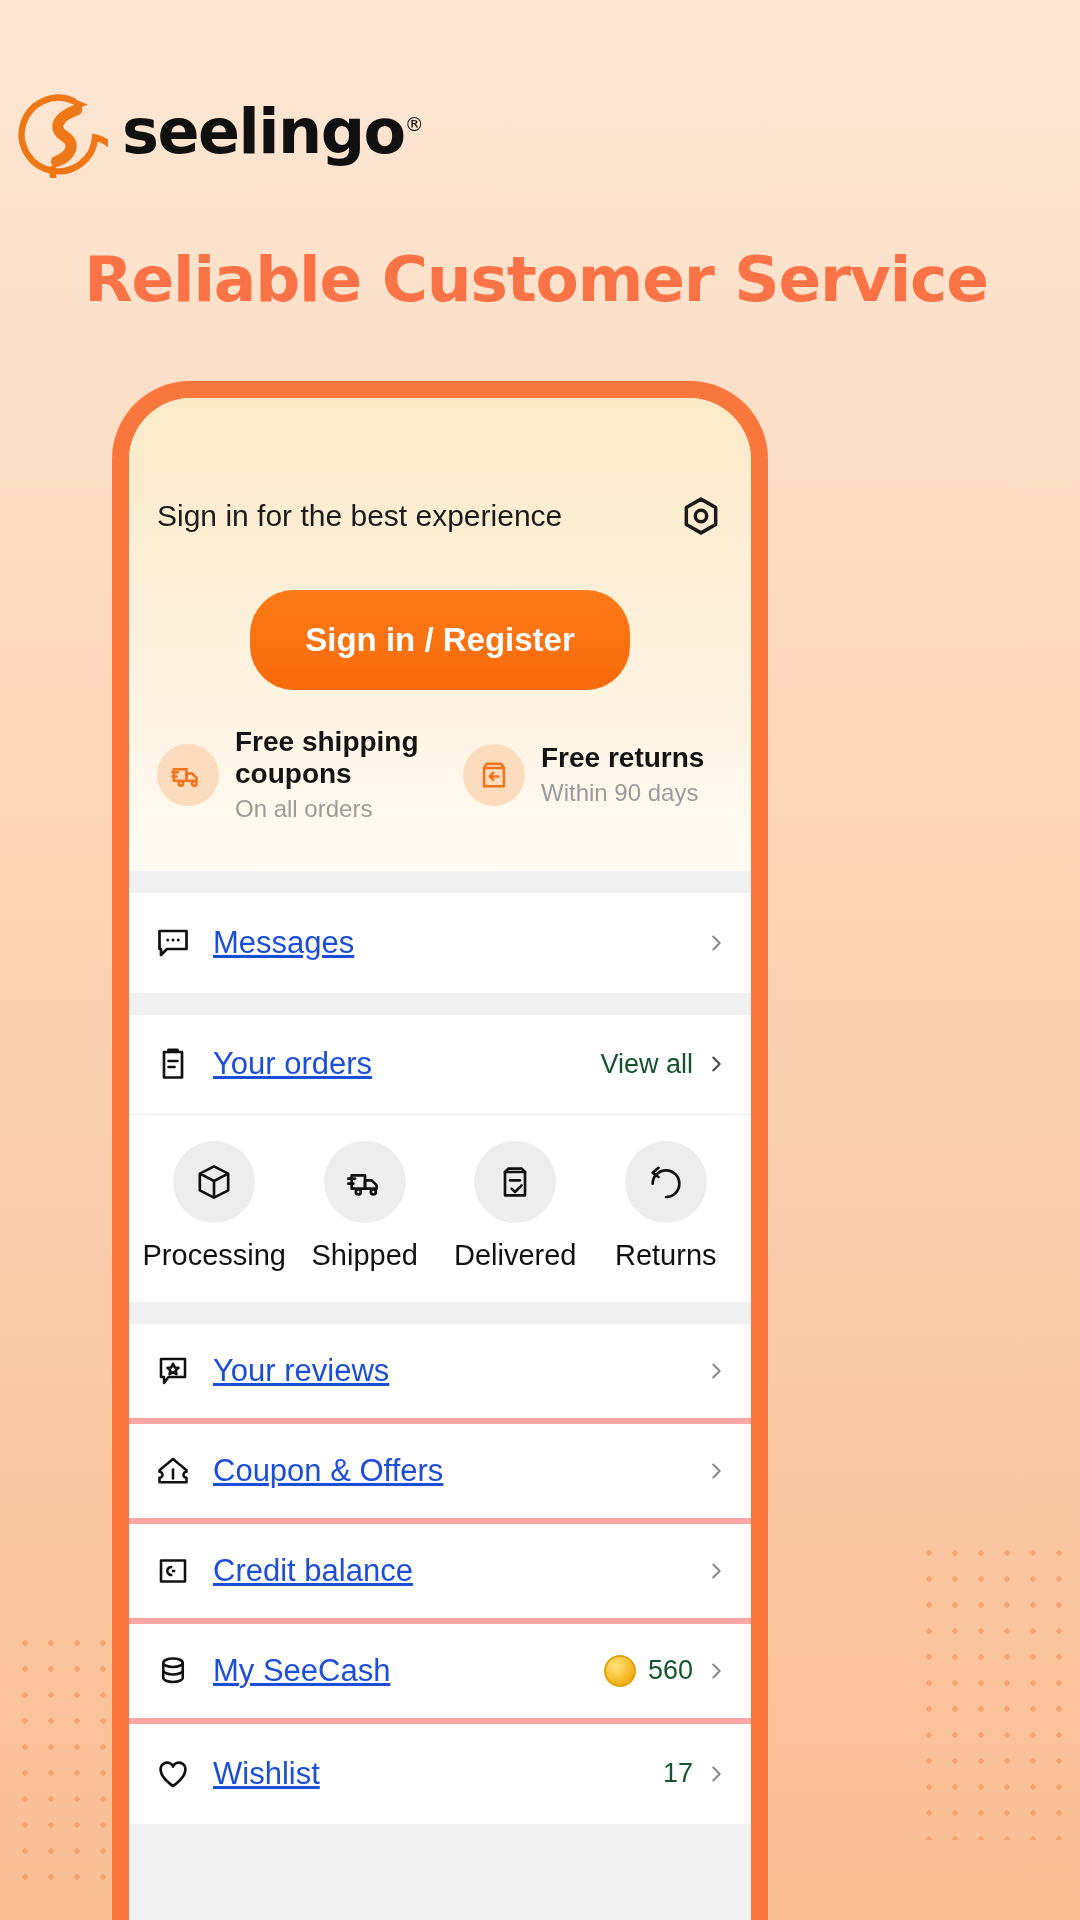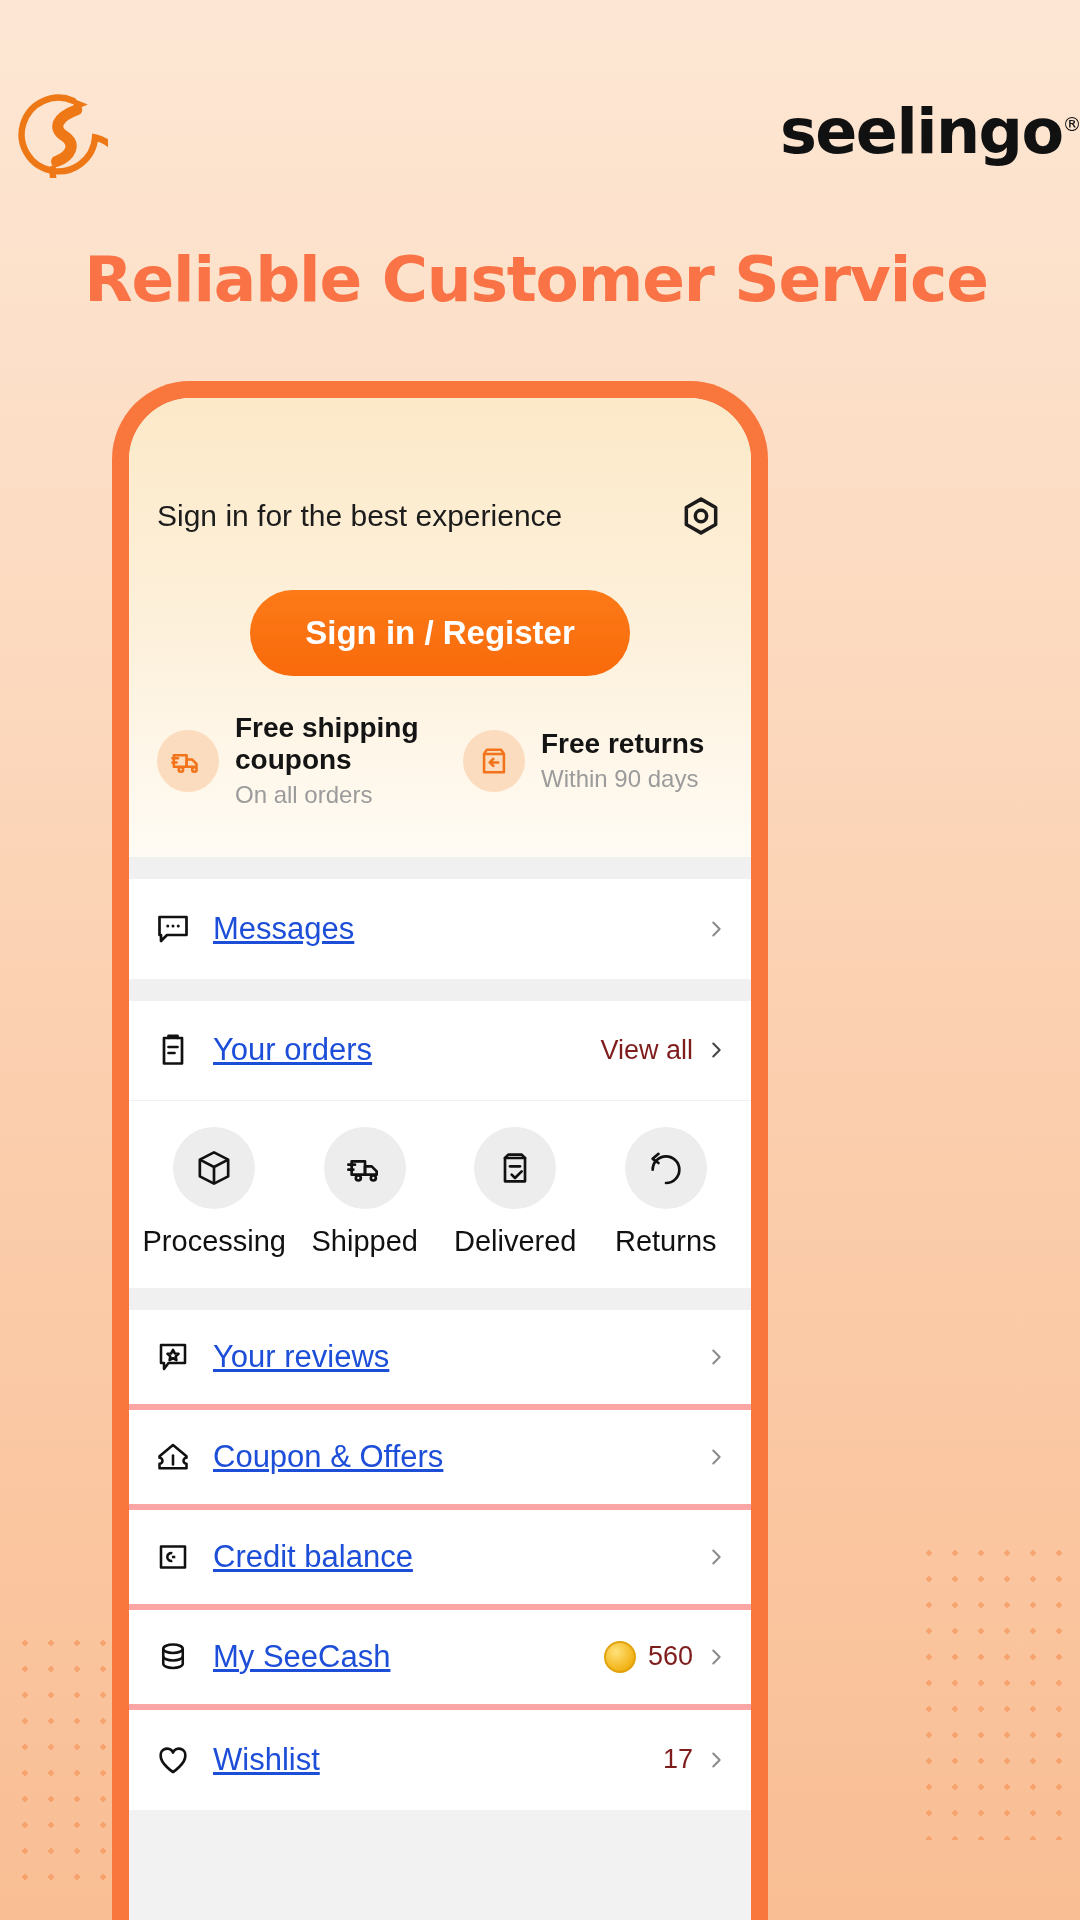--- a/index.html
+++ b/index.html
@@ -12,21 +12,21 @@
   .dots-left,.dots-right{
     position:absolute; bottom:0; width:150px; height:260px;
     background-image:radial-gradient(#F58B4C 2.6px, transparent 2.7px);
     background-size:26px 26px; opacity:.55;
   }
   .dots-left{ left:12px; bottom:30px; }
   .dots-right{ right:14px; bottom:80px; height:300px; }
 
   
   .brand{ position:absolute; top:86px; left:16px; right:0; display:flex;
-          align-items:center; justify-content:space-between; }
+          align-items:center; justify-content:flex-start; gap:14px; }
   .brand-mark{ width:92px; height:92px; position:relative; }
   .brand-word{ font-size:62px; font-weight:700; letter-spacing:-1.5px; color:#111;
                position:relative; line-height:1; font-family:"DejaVu Sans", sans-serif; }
   .brand-reg{ font-size:19px; vertical-align:super; font-weight:400; }
 
   .headline{ position:absolute; top:243px; left:0; right:8px; text-align:center;
              font-size:63px; font-weight:700; color:#F97346; letter-spacing:-1.2px;
              font-family:"DejaVu Sans", sans-serif; }
 
   
@@ -40,21 +40,21 @@
   }
   .hero{
     background:linear-gradient(180deg,#FCE9C8 0%,#FDF0DA 48%,#FFFBF4 100%);
     padding:96px 28px 0 28px;
   }
   .signin-row{ display:flex; align-items:center; justify-content:space-between;text-align:center; }
   .signin-text{ font-size:30px; color:#1c1c1c; }
   .gear{ width:44px; height:44px; }
 
   .cta{
-    display:block; margin:52px auto 0 auto; width:380px; height:86px;
+    display:block; margin:52px auto 0 auto; width:380px; height:100px;
     background:linear-gradient(180deg,#FC7A17 0%,#F96A0B 100%);
     border:none; border-radius:44px; color:#fff; font-size:33px; font-weight:700;
     font-family:"Liberation Sans", sans-serif; cursor:pointer;text-align:center;
   }
 
   .benefits{ display:flex; margin-top:36px; padding-bottom:46px; }
   .benefit{ display:flex; align-items:center; gap:16px; flex:1; }
   .benefit:nth-child(2){ flex:0 0 260px; }
   .b-ic{ width:62px; height:62px; border-radius:50%; background:#FBDCBE;
          display:flex; align-items:center; justify-content:center; flex:0 0 62px; }
@@ -65,21 +65,21 @@
 
   .card{ background:#fff; }
   .row{
     display:flex; align-items:center; height:100px; padding:0 24px;
     border-bottom:6px solid #fca5a5;
   }
   .row:last-child{ border-bottom:none; }
   .row .ic{ width:40px; height:40px; flex:0 0 40px; margin-right:20px;
             display:flex; align-items:center; justify-content:center; }
   .row .lbl{ font-size:31px; color:#1d4ed8; flex:1;text-decoration:underline; }
-  .row .val{ font-size:27px; color:#7f1d1d; margin-right:12px; display:flex;
+  .row .val{ font-size:27px; color:#14532d; margin-right:12px; display:flex;
              align-items:center; gap:12px; }
   .chev{ width:22px; height:22px; flex:0 0 22px; }
   .orders-head{ border-bottom:1px solid #f0f0f0; }
   .statuses{ display:flex; padding:26px 10px 30px 10px; }
   .status{ flex:1; display:flex; flex-direction:column; align-items:center; gap:16px;text-align:right; }
   .s-circ{ width:82px; height:82px; border-radius:50%; background:#EDEDED;
            display:flex; align-items:center; justify-content:center; }
   .s-lbl{ font-size:29px; color:#111; }
   .coin{ width:32px; height:32px; border-radius:50%;
          background:radial-gradient(circle at 36% 32%,#FFE27A,#F2B318 70%,#D89206);

